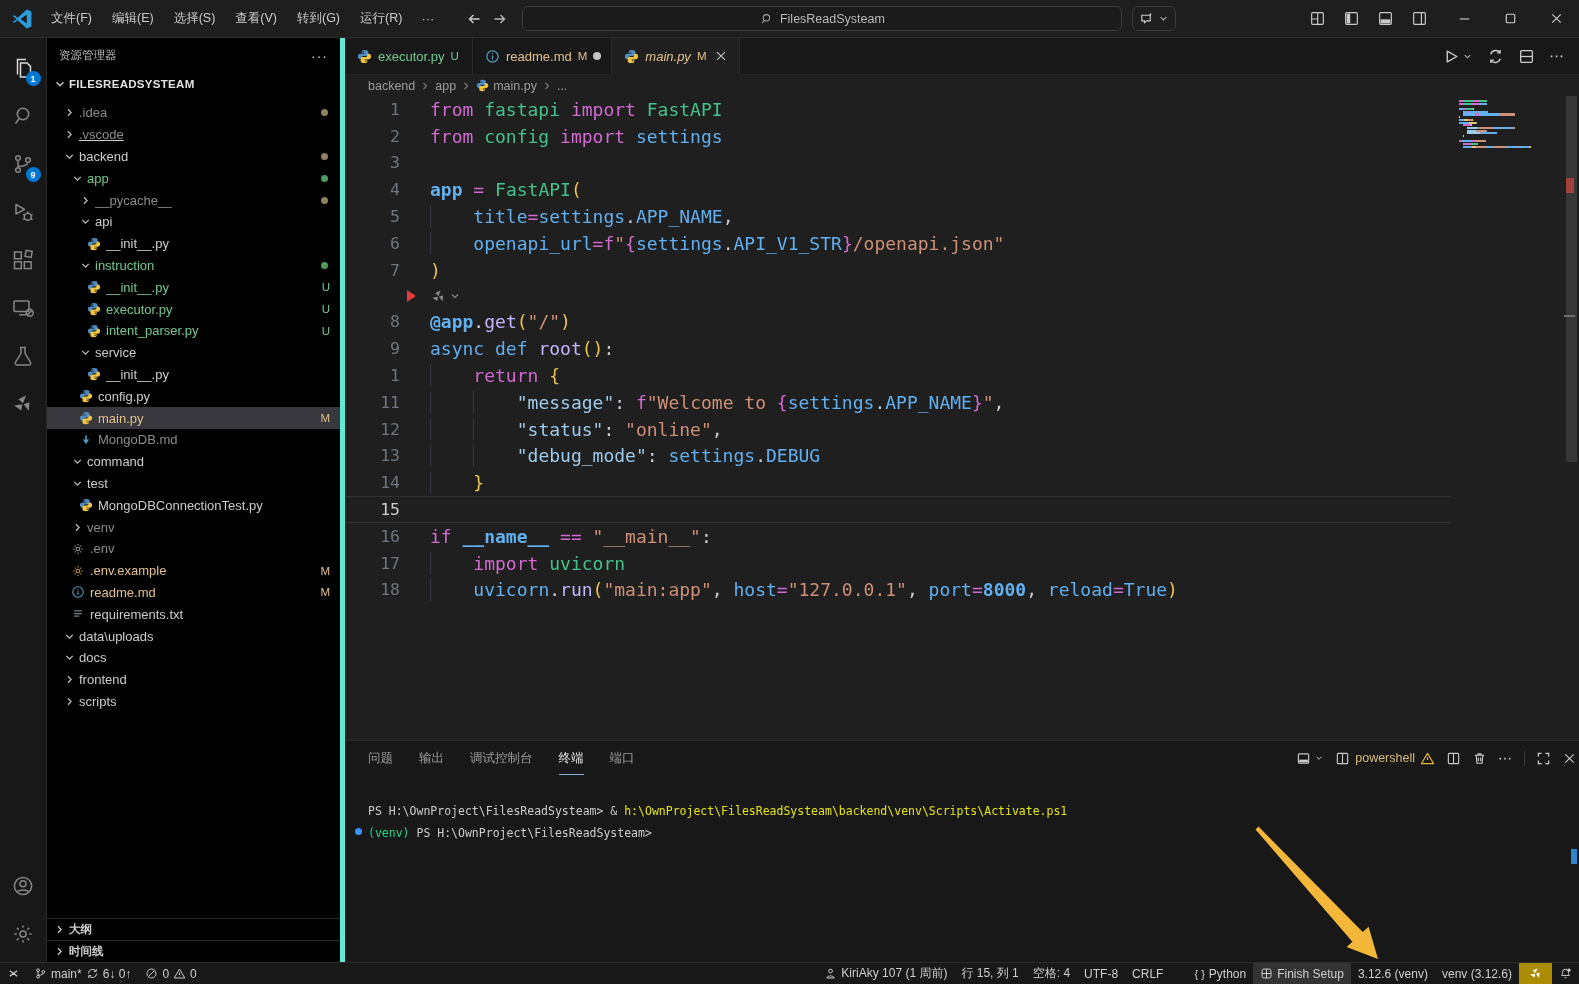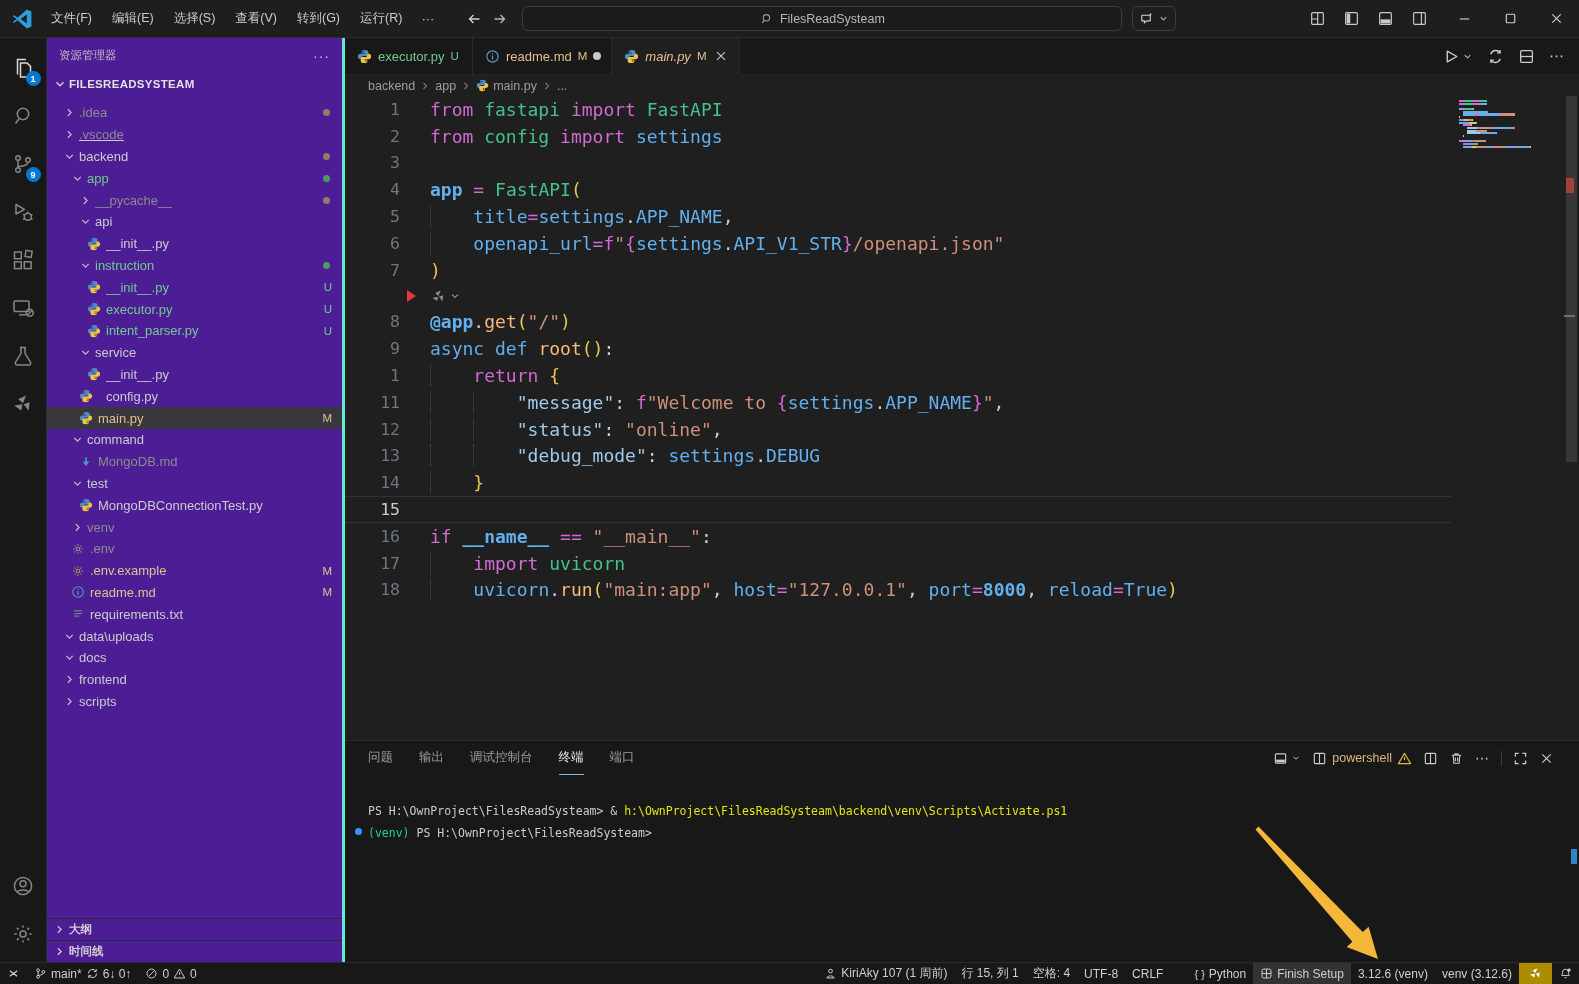--- a/index.html
+++ b/index.html
@@ -33,21 +33,21 @@
 
   
   .activitybar { width:47px; background:#181818; border-right:1px solid #2b2b2b; display:flex; flex-direction:column; align-items:center; padding-top:6px; flex:none; }
   .ab-item { position:relative; width:47px; height:48px; display:flex; align-items:center; justify-content:center; color:#868686; }
   .ab-item.active { color:#d7d7d7; }
   .ab-item svg { width:24px; height:24px; }
   .ab-badge { position:absolute; right:6px; bottom:6px; min-width:15px; height:15px; border-radius:50%; background:#0078d4; color:#fff; font-size:9px; display:flex; align-items:center; justify-content:center; font-weight:bold; }
   .ab-bottom { margin-top:auto; padding-bottom:4px; }
 
   
-  .sidebar { width:298px; background:#4c1d95; border-right:3px solid #5eead4; position:relative; flex:none; font-size:13px; }
+  .sidebar { width:298px; background:#000000; border-right:5px solid #5eead4; position:relative; flex:none; font-size:13px; }
   .sb-header { height:35px; display:flex; align-items:center; padding:0 12px; color:#bdbdbd; font-size:11.5px; }
   .sb-header .more { margin-left:auto; color:#cccccc; font-size:14px; letter-spacing:1px; }
   .sb-root { height:22px; display:flex; align-items:center; font-weight:bold; color:#e0e0e0; font-size:11.5px; padding-left:6px; letter-spacing:.3px; }
   .sb-root .chev { width:14px; height:14px; margin-right:2px; color:#cccccc; }
   .tree { position:absolute; top:64px; left:0; right:0; }
   .trow { position:relative; height:21.8px; display:flex; align-items:center; color:#cccccc; cursor:default; }
   .trow.sel { background:#37373d; }
   .trow .chev { width:13px; height:13px; margin-right:3px; color:#c0c0c0; flex:none; }
   .trow .ficon { width:14px; height:14px; margin-right:5px; flex:none; display:flex; }
   .trow .ficon svg { width:14px; height:14px; }
@@ -94,41 +94,41 @@
   
   .codearea { position:relative; flex:1; overflow:hidden; font-family:"DejaVu Sans Mono", monospace; font-size:18px; }
   .rows { position:absolute; top:0; left:0; right:128px; }
   .crow { position:relative; height:26.8px; display:flex; align-items:center; white-space:pre; }
   .crow .ln { width:85px; padding-right:30px; text-align:right; color:#6e7681; font-size:16.5px; flex:none; }
   .crow.cur { border-top:1px solid #323232; border-bottom:1px solid #323232; }
   .crow.cur .ln { color:#cccccc; }
   .crow .codetext { position:relative; }
   .guide { position:absolute; top:-1px; bottom:-1px; width:1px; background:#333842; }
   .c-kw{color:#d26ad2} .c-mod{color:#44c289} .c-var{color:#62b0f0} .c-varb{color:#62b0f0;font-weight:bold}
-  .c-fn{color:#fdba74} .c-str{color:#ce9178} .c-key{color:#9ecbec} .c-wh{color:#c9ccd2}
+  .c-fn{color:#c4b5fd} .c-str{color:#ce9178} .c-key{color:#9ecbec} .c-wh{color:#c9ccd2}
   .c-yb{color:#eac54f} .c-num{color:#62b0f0;font-weight:bold} .c-blue{color:#61aeee}
   .wrow { position:relative; height:25px; display:flex; align-items:center; }
   .wrow .gut { width:85px; flex:none; display:flex; justify-content:flex-end; padding-right:14px; }
   .redmark { width:0; height:0; border-left:9px solid #e4393c; border-top:6px solid transparent; border-bottom:6px solid transparent; }
   .wrow .roo { width:17px; height:17px; color:#8a8a8a; }
   .wrow .chev { width:12px; height:12px; color:#8a8a8a; margin-left:2px; }
 
   
   .minimap { position:absolute; top:4px; right:16px; width:104px; }
   .mm-row { height:2.1px; margin-bottom:.6px; white-space:nowrap; font-size:0; }
   .mm-row i { display:inline-block; height:2.1px; }
 
   
   .ov-strip { position:absolute; right:2px; top:-6px; width:11px; height:372px; background:#3e3e3e; opacity:.75; }
   .ov-red { position:absolute; right:3px; top:88px; width:8px; height:15px; background:#cc4b45; }
   .ov-line { position:absolute; right:2px; top:225px; width:11px; height:2px; background:#8a8a8a; }
 
   
   .panel { height:222px; background:#181818; border-top:1px solid #2b2b2b; position:relative; font-size:12.5px; }
-  .panel-top { height:34px; display:flex; padding:0 25px 0 23px;gap:41px; }
+  .panel-top { height:34px; display:flex; align-items:center; padding:0 2px 0 23px;gap:41px; }
   .ptab { margin-right:26px; color:#9d9d9d; padding:8px 0 7px; }
   .ptab.active { color:#e7e7e7; border-bottom:1.5px solid #87b3e0; }
   .panel-actions { margin-left:auto; display:flex; align-items:center; gap:11px; color:#cccccc; }
   .panel-actions .ic { width:15px; height:15px; }
   .panel-actions .chev { width:10px; height:10px; }
   .panel-actions .grp { display:flex; align-items:center; gap:3px; }
   .panel-actions .pwsh { color:#d7ba7d; margin:0 2px; }
   .panel-actions .divider { width:1px; height:15px; background:#3c3c3c; }
   .panel-actions .more { font-size:14px; letter-spacing:1px; }
   .term { position:relative; margin:26px 0 0 10px; padding-left:13px; font-family:"DejaVu Sans Mono", monospace; font-size:11.5px; line-height:21.5px; color:#cccccc; white-space:pre; }
@@ -450,54 +450,54 @@
           </div>
           <div class="trow norm" style="padding-left: 40px;">
             <span class="ficon ">
               <svg viewBox="0 0 16 16">
                 <path fill="#4e8cc2" d="M8 1C5.2 1 5 2.2 5 3v1.6h3.1V5H3.6C2 5 1 6.1 1 8s1 3 2.6 3H5V9.4C5 8 6.1 7.4 7.5 7.4h3C11.9 7.4 12 6.5 12 5.8V3c0-1-.8-2-4-2zM6.6 2.5a.7.7 0 1 1 0 1.4.7.7 0 0 1 0-1.4z"></path>
                 <path fill="#f0c542" d="M8 15c2.8 0 3-1.2 3-2v-1.6H7.9V11h4.5C14 11 15 9.9 15 8s-1-3-2.6-3H11v1.6C11 8 9.9 8.6 8.5 8.6h-3C4.1 8.6 4 9.5 4 10.2V13c0 1 .8 2 4 2zm1.4-1.5a.7.7 0 1 1 0-1.4.7.7 0 0 1 0 1.4z"></path>
               </svg>
             </span>
             <span class="lbl">__init__.py</span>
           </div>
-          <div class="trow norm" style="padding-left: 32px; gap: 8px;">
+          <div class="trow norm" style="padding-left: 32px;">
             <span class="ficon ">
               <svg viewBox="0 0 16 16">
                 <path fill="#4e8cc2" d="M8 1C5.2 1 5 2.2 5 3v1.6h3.1V5H3.6C2 5 1 6.1 1 8s1 3 2.6 3H5V9.4C5 8 6.1 7.4 7.5 7.4h3C11.9 7.4 12 6.5 12 5.8V3c0-1-.8-2-4-2zM6.6 2.5a.7.7 0 1 1 0 1.4.7.7 0 0 1 0-1.4z"></path>
                 <path fill="#f0c542" d="M8 15c2.8 0 3-1.2 3-2v-1.6H7.9V11h4.5C14 11 15 9.9 15 8s-1-3-2.6-3H11v1.6C11 8 9.9 8.6 8.5 8.6h-3C4.1 8.6 4 9.5 4 10.2V13c0 1 .8 2 4 2zm1.4-1.5a.7.7 0 1 1 0-1.4.7.7 0 0 1 0 1.4z"></path>
               </svg>
             </span>
             <span class="lbl">config.py</span>
           </div>
           <div class="trow mod sel" style="padding-left: 32px;">
             <span class="ficon ">
               <svg viewBox="0 0 16 16">
                 <path fill="#4e8cc2" d="M8 1C5.2 1 5 2.2 5 3v1.6h3.1V5H3.6C2 5 1 6.1 1 8s1 3 2.6 3H5V9.4C5 8 6.1 7.4 7.5 7.4h3C11.9 7.4 12 6.5 12 5.8V3c0-1-.8-2-4-2zM6.6 2.5a.7.7 0 1 1 0 1.4.7.7 0 0 1 0-1.4z"></path>
                 <path fill="#f0c542" d="M8 15c2.8 0 3-1.2 3-2v-1.6H7.9V11h4.5C14 11 15 9.9 15 8s-1-3-2.6-3H11v1.6C11 8 9.9 8.6 8.5 8.6h-3C4.1 8.6 4 9.5 4 10.2V13c0 1 .8 2 4 2zm1.4-1.5a.7.7 0 1 1 0-1.4.7.7 0 0 1 0 1.4z"></path>
               </svg>
             </span>
             <span class="lbl">main.py</span>
             <span class="right m">M</span>
           </div>
-          <div class="trow norm" style="padding-left: 24px;">
-            <span class="chev">
-              <svg viewBox="0 0 16 16" fill="none" stroke="currentColor" stroke-width="1.5">
-                <path d="M4 6l4 4 4-4"></path>
-              </svg>
-            </span>
-            <span class="lbl">command</span>
-          </div>
           <div class="trow dim" style="padding-left: 32px;">
             <span class="ficon ">
               <svg viewBox="0 0 16 16" fill="#519aba">
                 <path d="M7.1 2.5h1.8v5h2.7L8 12.8 4.4 7.5h2.7z"></path>
               </svg>
             </span>
             <span class="lbl">MongoDB.md</span>
+          </div>
+          <div class="trow norm" style="padding-left: 24px;">
+            <span class="chev">
+              <svg viewBox="0 0 16 16" fill="none" stroke="currentColor" stroke-width="1.5">
+                <path d="M4 6l4 4 4-4"></path>
+              </svg>
+            </span>
+            <span class="lbl">command</span>
           </div>
           <div class="trow norm" style="padding-left: 24px;">
             <span class="chev">
               <svg viewBox="0 0 16 16" fill="none" stroke="currentColor" stroke-width="1.5">
                 <path d="M4 6l4 4 4-4"></path>
               </svg>
             </span>
             <span class="lbl">test</span>
           </div>
           <div class="trow norm" style="padding-left: 32px;">

